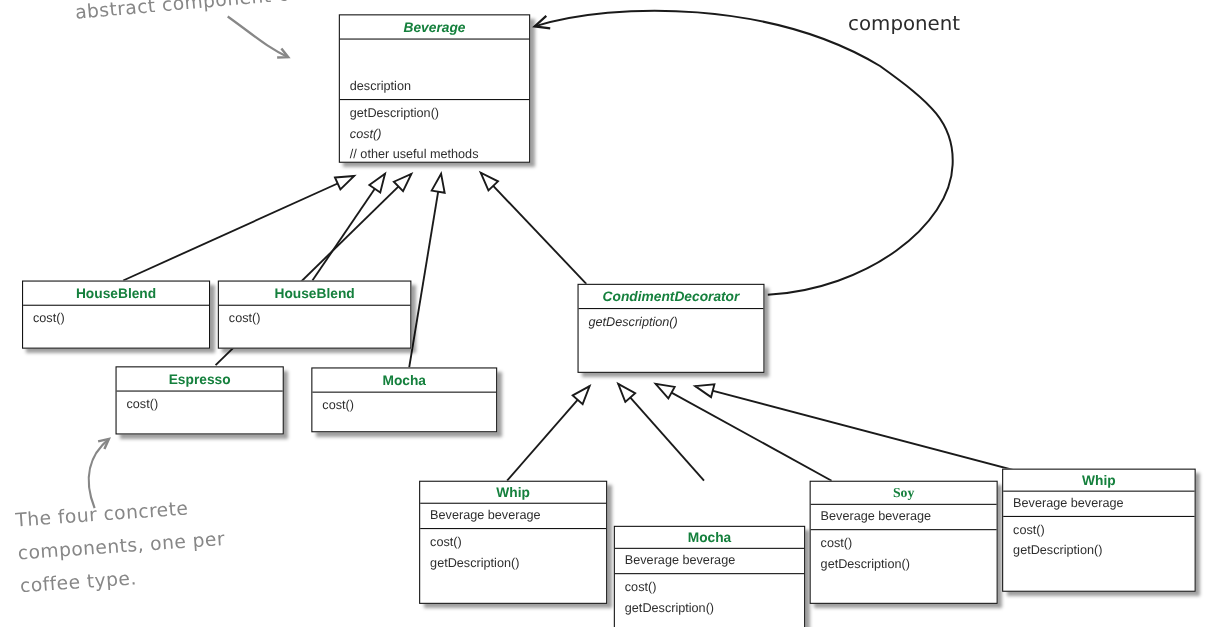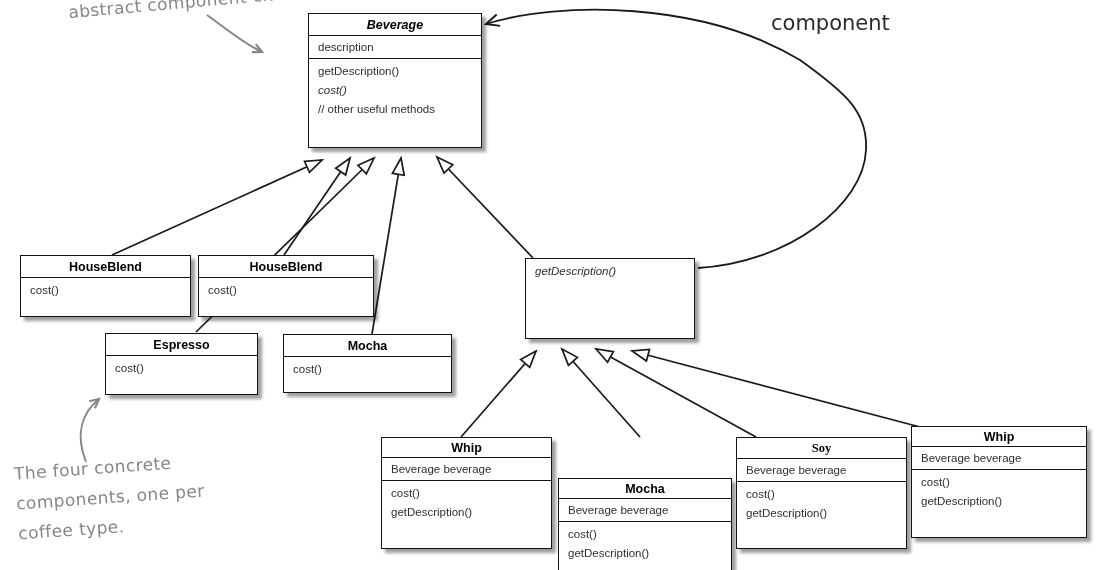--- a/index.html
+++ b/index.html
@@ -8,37 +8,37 @@
     background:#ffffff;font-family:"Liberation Sans",sans-serif;
   }
   #edges{position:absolute;left:0;top:0;z-index:1;}
   .uml-box{
     position:absolute;z-index:2;background:#ffffff;
     border:1.6px solid #141414;
     box-shadow:4px 4px 3px rgba(0,0,0,0.38);
     box-sizing:border-box;
   }
   .uml-title{
-    font-size:12.5px;font-weight:bold;color:#000000;text-align:center;
+    font-size:12.5px;font-weight:bold;color:#15803d;text-align:center;
     padding:4px 2px 3px;border-bottom:1.6px solid #141414;
   }
   .uml-attrs{border-bottom:1.6px solid #141414;}
   .uml-row{
     font-size:11.5px;color:#2e2e2e;padding:6px 6px 1px 9px;
     white-space:nowrap;overflow:hidden;
   }
   .em{font-style:italic;}
   .sketch{
     position:absolute;z-index:3;color:#878787;
     font-family:"DejaVu Sans",sans-serif;
     font-size:17px;letter-spacing:0.4px;white-space:nowrap;
   }
   .label{
     position:absolute;z-index:3;color:#2b2b2b;
-    font-family:"DejaVu Sans",sans-serif;font-size:21px;
+    font-family:"DejaVu Sans",sans-serif;font-size:18px;
   }
 </style>
 </head>
 <body>
 
 <div id="stage">
 
   <svg id="edges" width="1104" height="570" viewBox="0 0 1104 570">
     <defs>
       <marker id="tri" markerUnits="userSpaceOnUse" markerWidth="22" markerHeight="18" refX="18" refY="7.5" orient="auto">
@@ -69,21 +69,21 @@
 
     <path d="M 698 268 C 788 263, 864 205, 866 150 C 868 112, 846 93, 800 60 C 702 1, 560 1, 486 24" fill="none" stroke="#1a1a1a" stroke-width="1.8" marker-end="url(#openarrow)"></path>
 
     <path d="M 207 15 C 232 33, 243 43, 262 52" fill="none" stroke="#878787" stroke-width="2" marker-end="url(#sketcharrow)"></path>
     <path d="M 86 462 C 75 434, 82 413, 99 399" fill="none" stroke="#878787" stroke-width="2" marker-end="url(#sketcharrow)"></path>
   </svg>
 
   <div class="uml-box" style="left:308px;top:13px;width:174px;height:135px;">
     <div class="uml-title em">Beverage</div>
     <div class="uml-attrs">
-      <div class="uml-row" style="padding-top:5px;padding-bottom:5px;">description</div>
+      <div class="uml-row" style="padding-top:5px;padding-bottom:5px;margin-top:32px;">description</div>
     </div>
     <div>
       <div class="uml-row">getDescription()</div>
       <div class="uml-row em">cost()</div>
       <div class="uml-row">// other useful methods</div>
     </div>
   </div>
 
   <div class="uml-box" style="left:20px;top:255px;width:171px;height:62px;">
     <div class="uml-title">HouseBlend</div>
@@ -107,20 +107,21 @@
   </div>
 
   <div class="uml-box" style="left:283px;top:334px;width:169px;height:59px;">
     <div class="uml-title">Mocha</div>
     <div>
       <div class="uml-row">cost()</div>
     </div>
   </div>
 
   <div class="uml-box" style="left:525px;top:258px;width:170px;height:81px;">
+    <div class="uml-title em">CondimentDecorator</div>
     <div>
       <div class="uml-row em">getDescription()</div>
     </div>
   </div>
 
   <div class="uml-box" style="left:381px;top:437px;width:171px;height:112px;">
     <div class="uml-title" style="padding:3px 2px 2px;">Whip</div>
     <div class="uml-attrs">
       <div class="uml-row" style="padding-top:5px;padding-bottom:5px;">Beverage beverage</div>
     </div>

